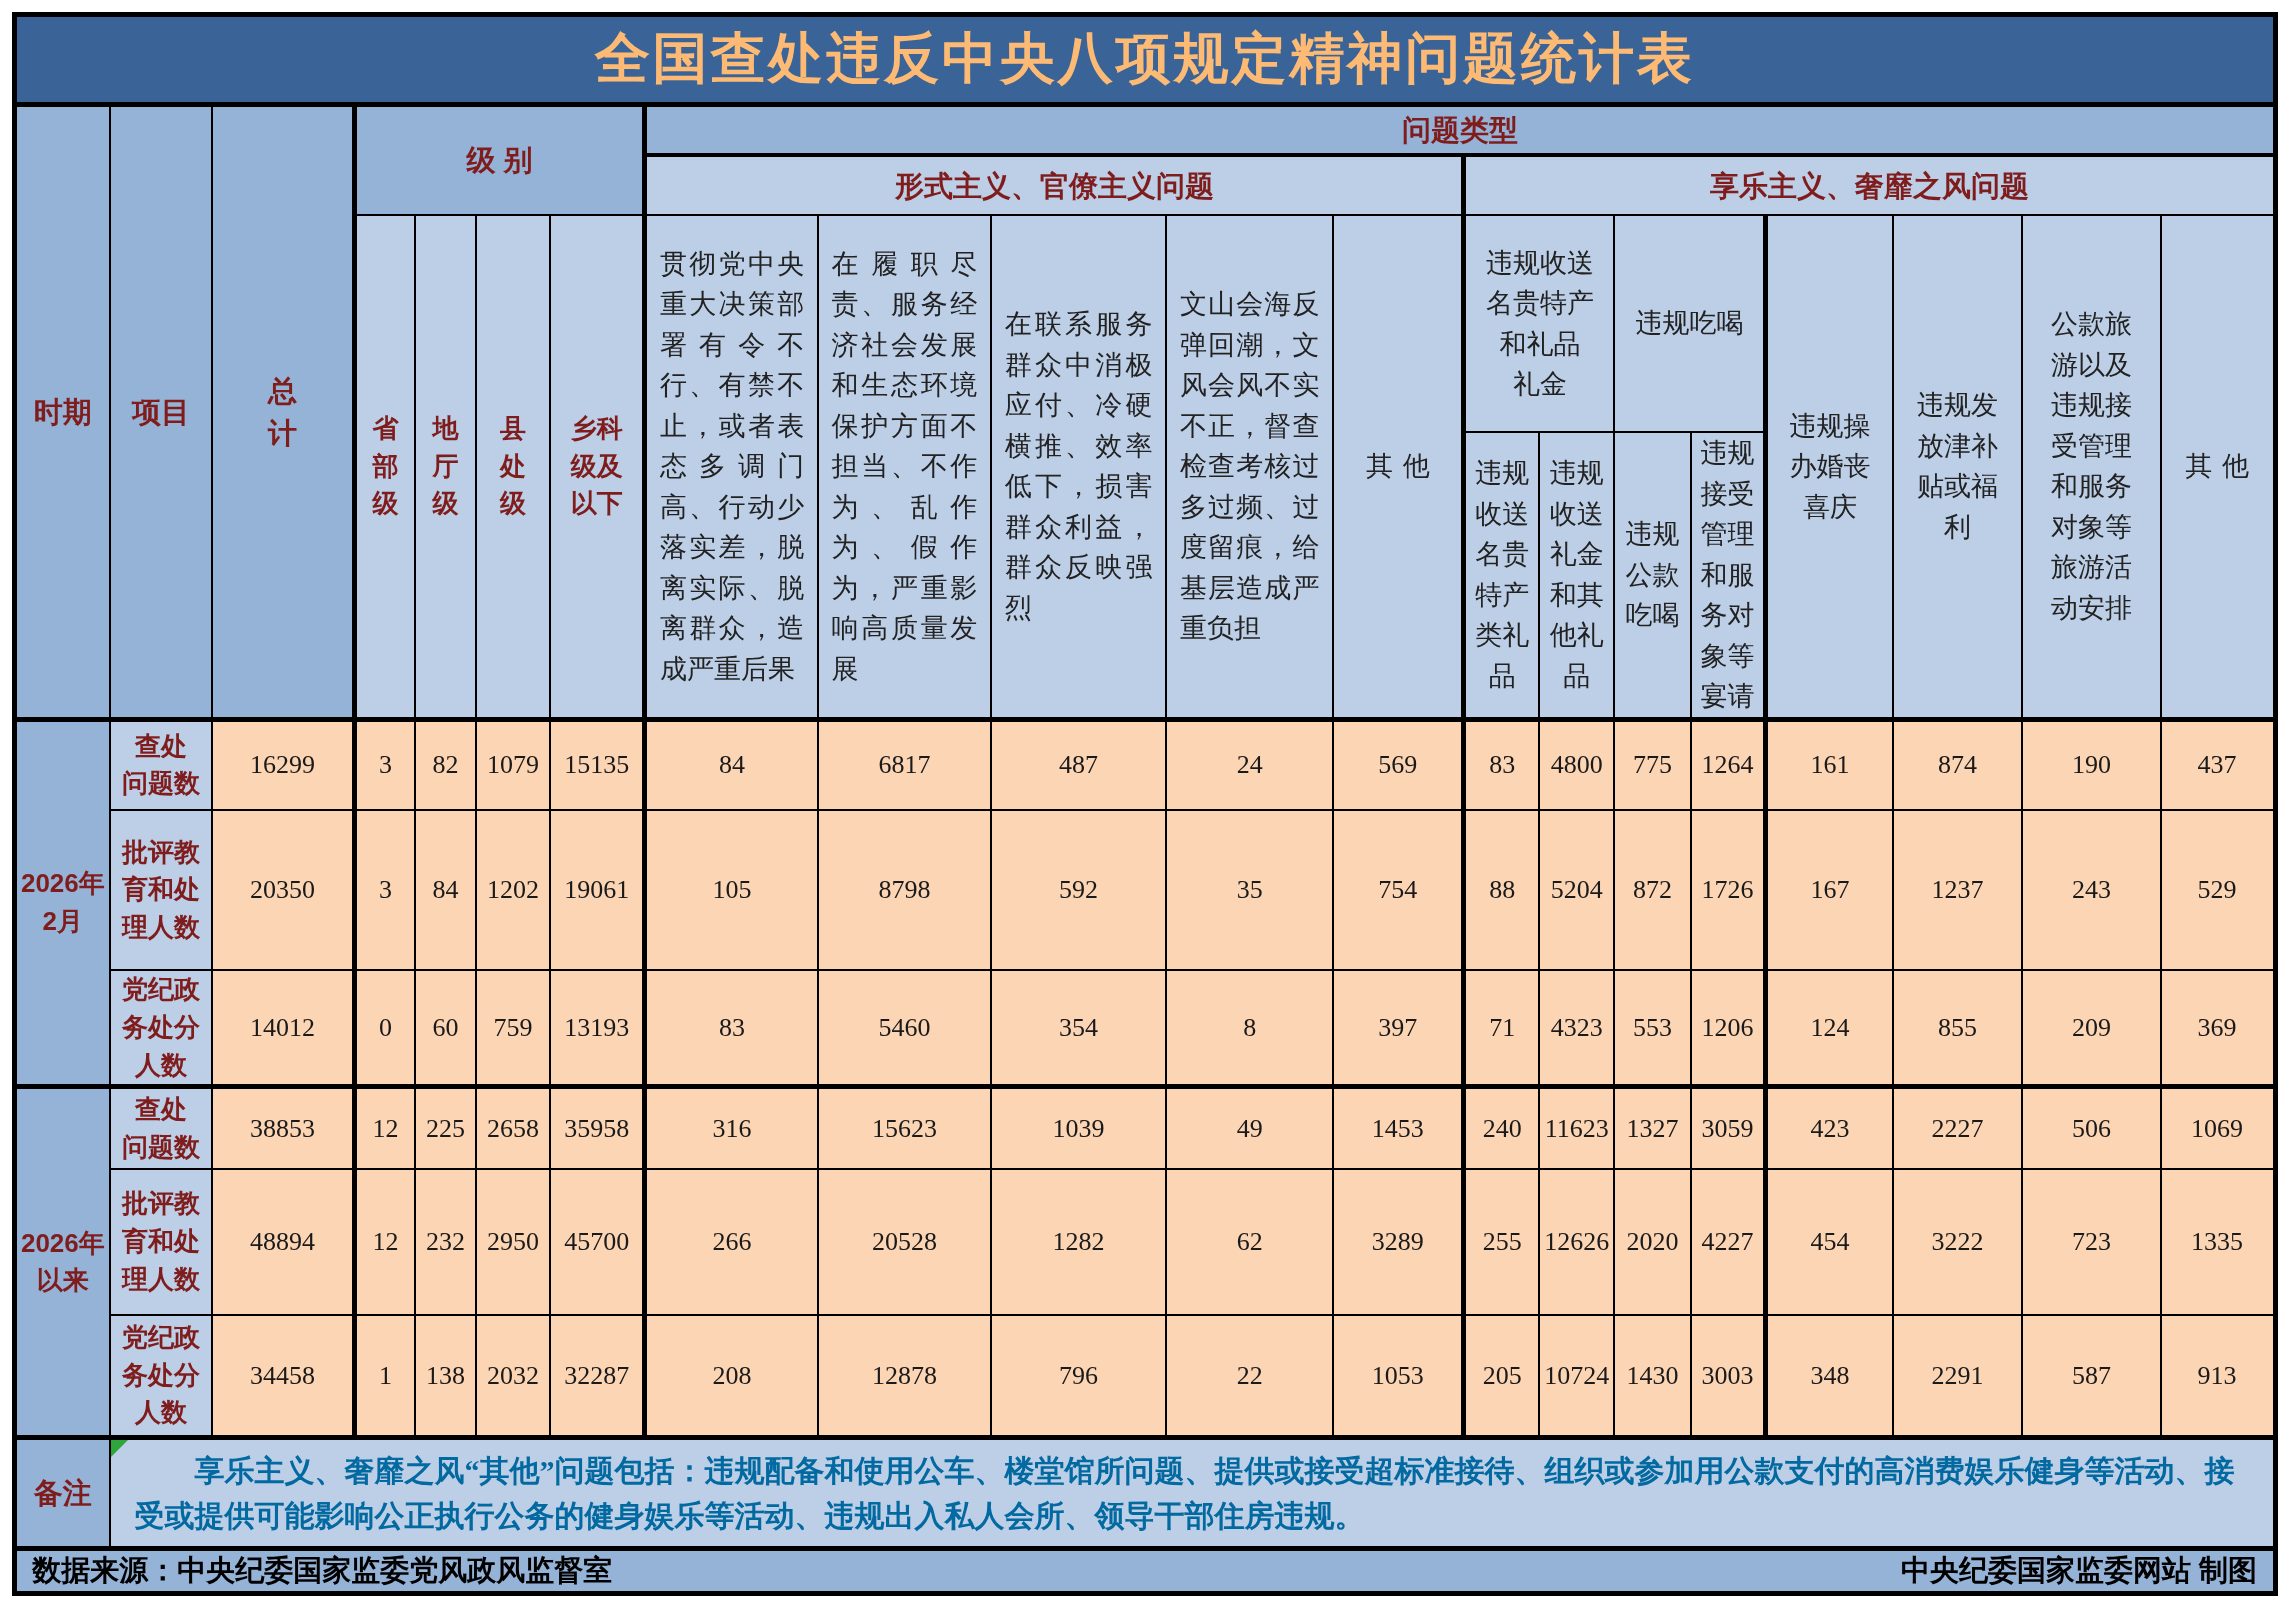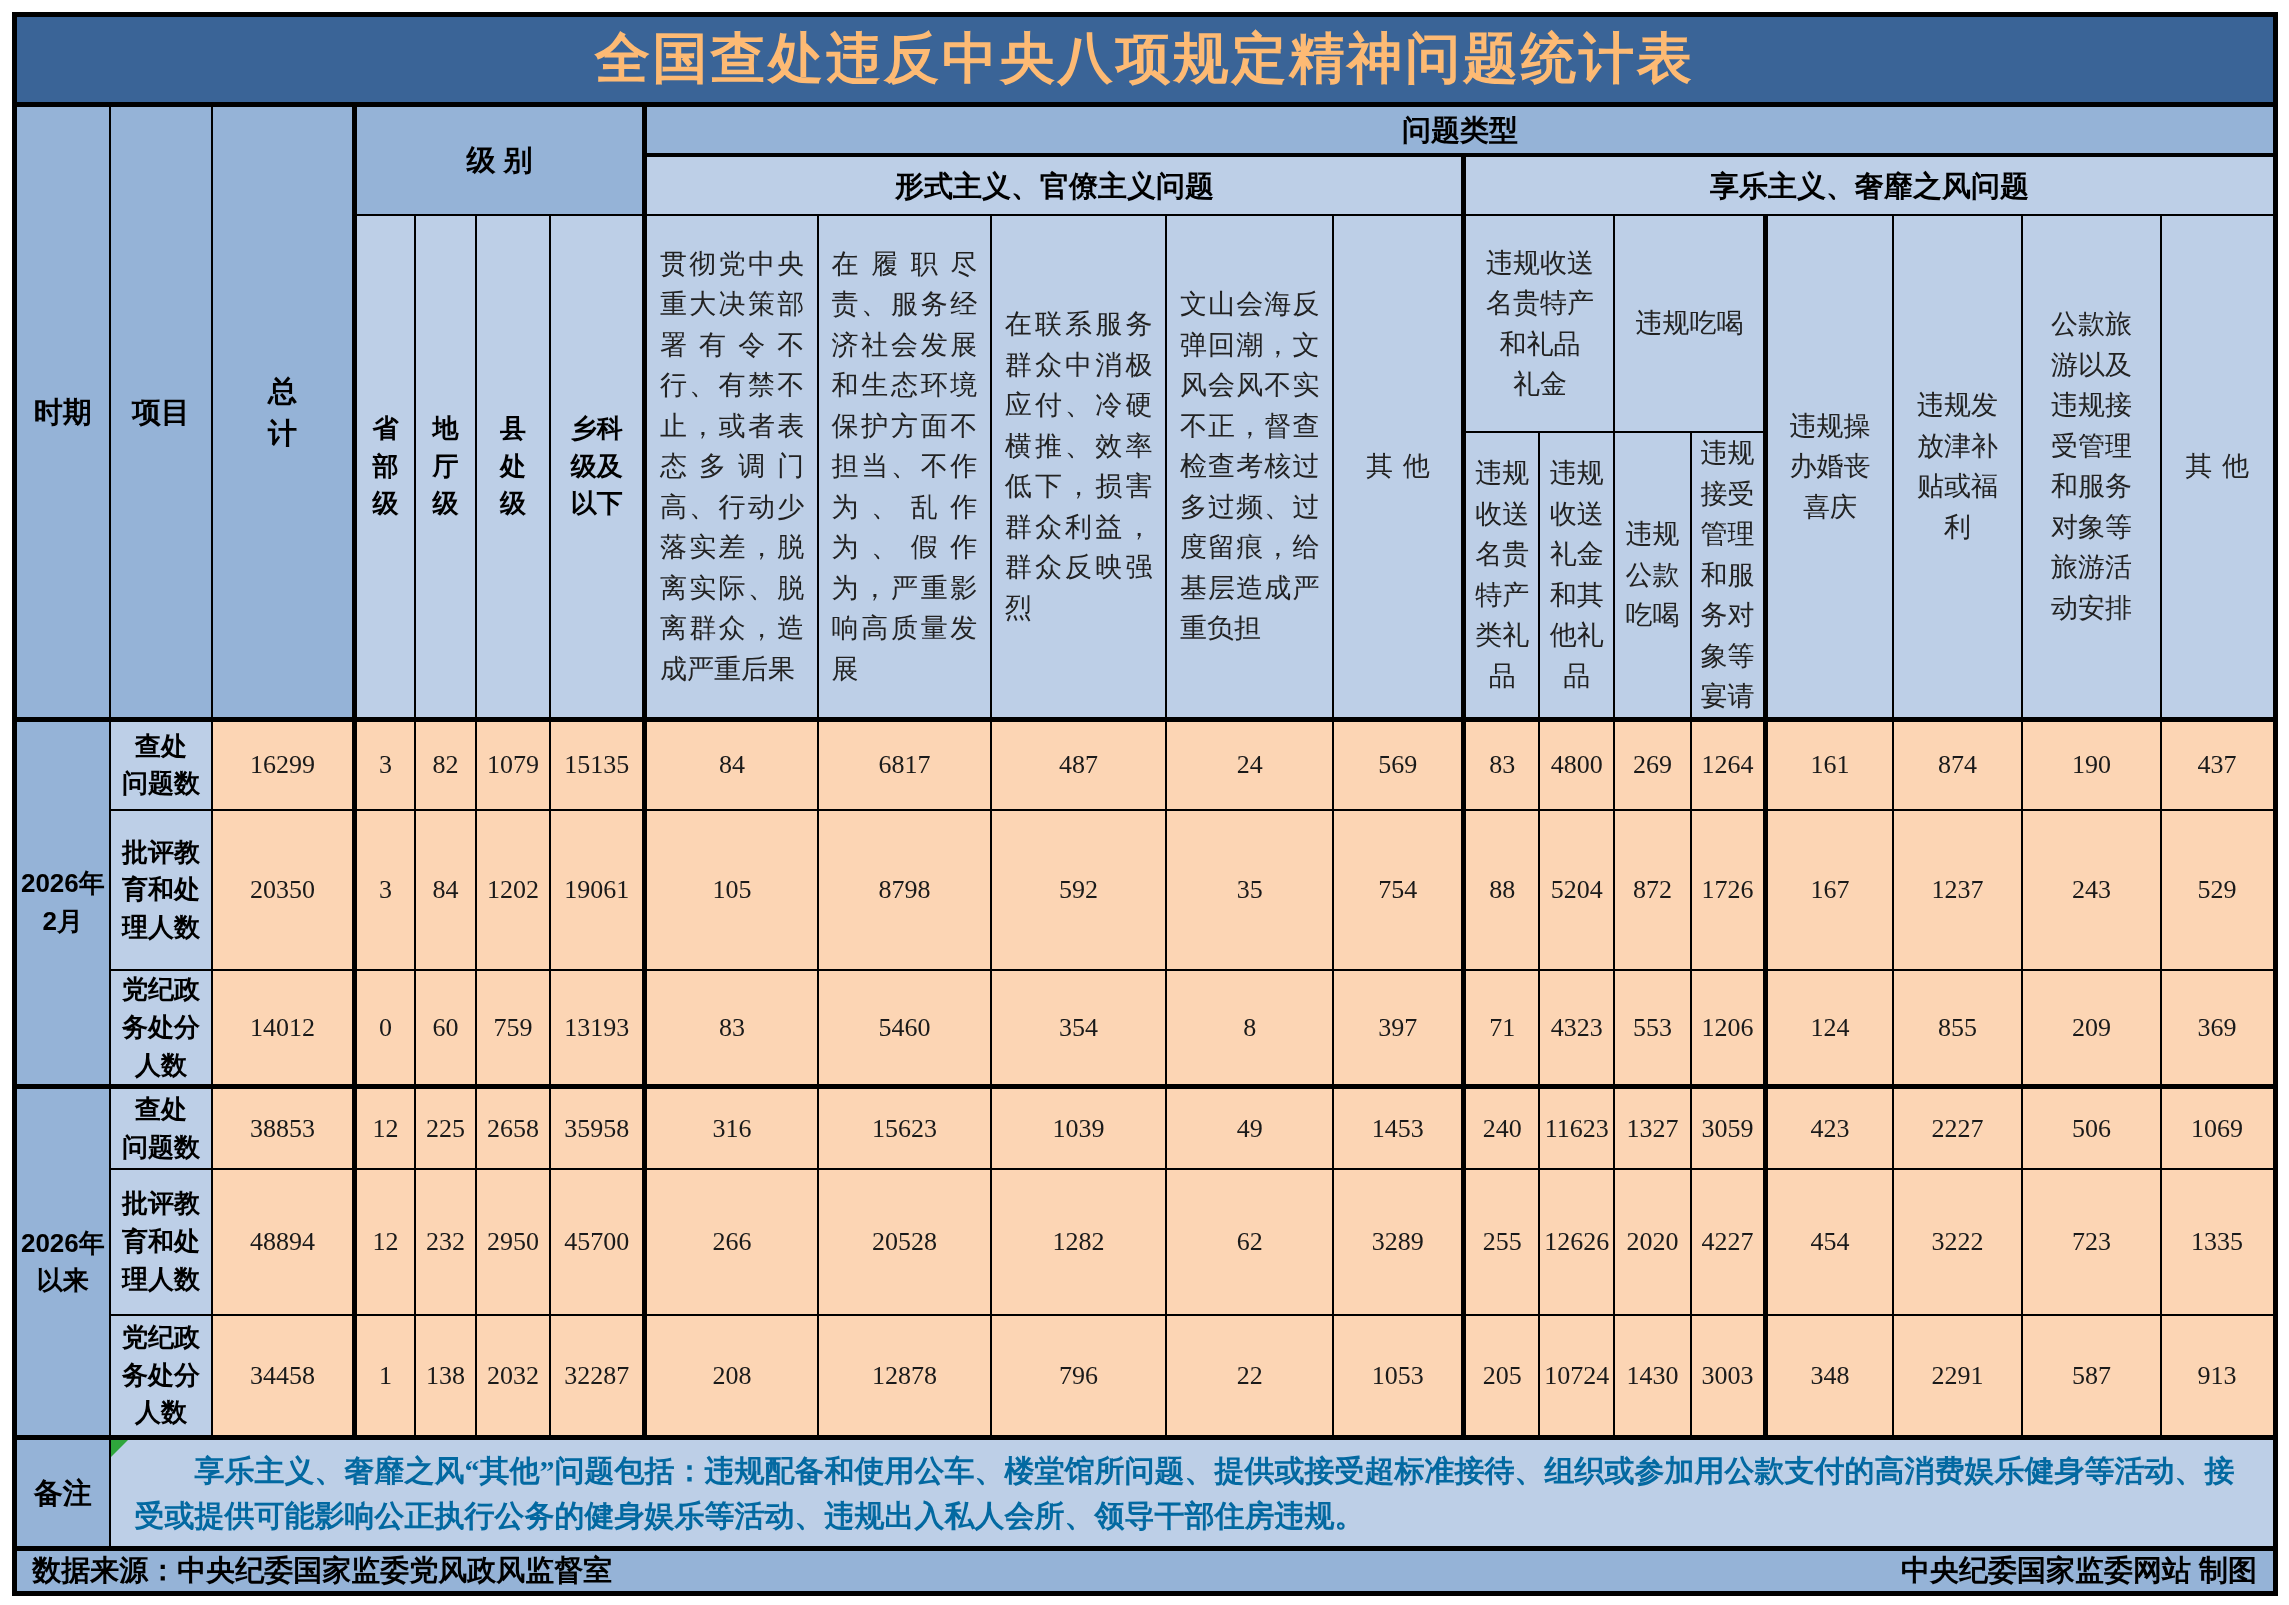--- a/index.html
+++ b/index.html
@@ -38,21 +38,21 @@
   }
   .mid{background:var(--c-mid);}
   .light{background:var(--c-light);}
   .data{
     background:var(--c-data);
     font-family:"Liberation Serif","DejaVu Serif",serif;
     font-size:26px;color:#1a1a1a;
   }
   .sans-b{
     font-family:"Liberation Sans","DejaVu Sans",sans-serif;
-    font-weight:bold;font-size:26px;color:#000000;line-height:1.45;
+    font-weight:bold;font-size:26px;color:#7f1d1d;line-height:1.45;
   }
   .serif{
     font-family:"Liberation Serif","DejaVu Serif",serif;
     font-size:27px;color:#222;line-height:1.5;
   }
   .big{font-size:29px;}
   .desc{text-align:justify;padding:2px 12.7px;}
   .pre{white-space:pre-line;}
   .other{letter-spacing:9.8px;text-indent:9.8px;}
   .tr6{border-right-width:5.9px;}
@@ -200,21 +200,21 @@
         <td class="data tt6">82</td>
         <td class="data tt6">1079</td>
         <td class="data tr6 tt6">15135</td>
         <td class="data tt6">84</td>
         <td class="data tt6">6817</td>
         <td class="data tt6">487</td>
         <td class="data tt6">24</td>
         <td class="data tr6 tt6">569</td>
         <td class="data tt6">83</td>
         <td class="data tt6">4800</td>
-        <td class="data tt6">269</td>
+        <td class="data tt6">775</td>
         <td class="data tr6 tt6">1264</td>
         <td class="data tt6">161</td>
         <td class="data tt6">874</td>
         <td class="data tt6">190</td>
         <td class="data tt6">437</td>
       </tr>
       <tr class="h164">
         <th class="light sans-b pre">批评教
 育和处
 理人数</th>

